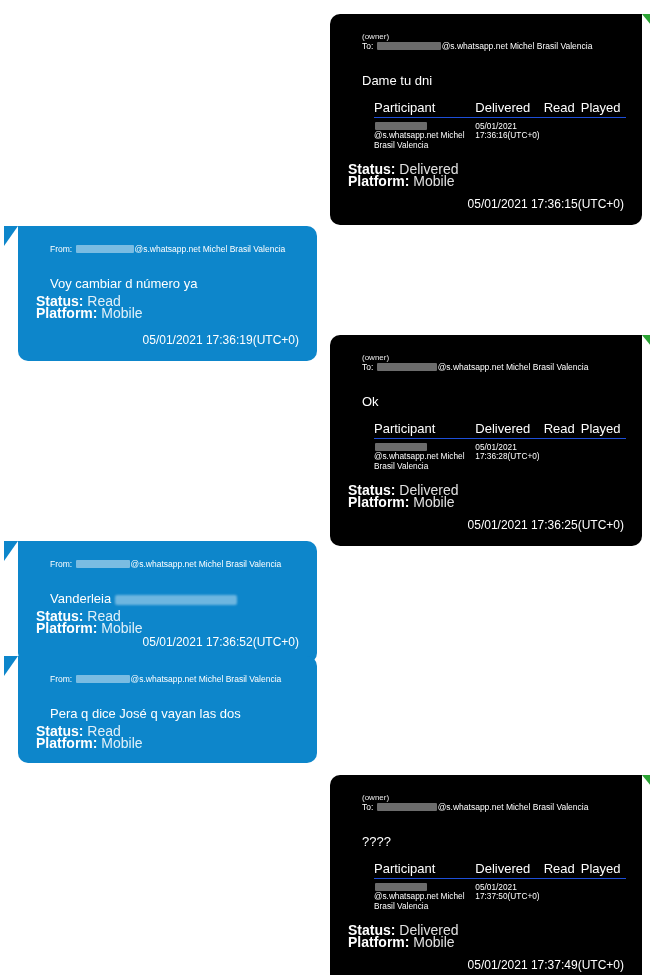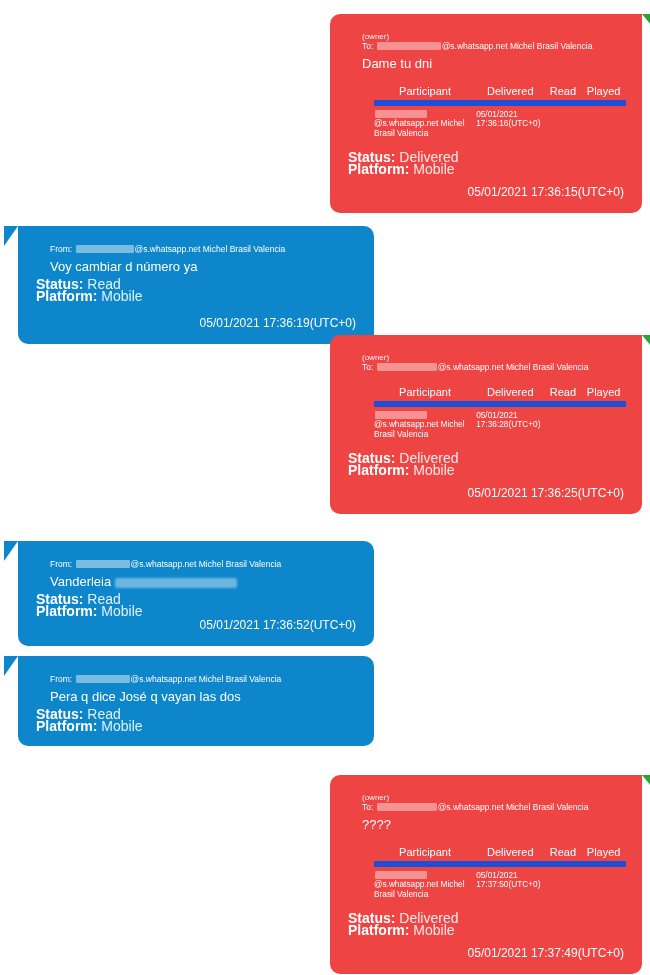--- a/index.html
+++ b/index.html
@@ -26,39 +26,39 @@
   .bubble {
     position: absolute;
     box-sizing: border-box;
     color: #ffffff;
   }
 
   
   .bubble.out {
     left: 330px;
     width: 312px;
-    background: #ef4444;
+    background: #000000;
     border-radius: 10px 0 10px 10px;
     padding: 18px 18px 14px 18px;
   }
   .bubble.out .tail {
     position: absolute;
     top: 0;
     right: -18px;
     width: 0;
     height: 0;
     border-style: solid;
     border-width: 0 18px 22px 0;
     border-color: transparent #2ba434 transparent transparent;
   }
 
   
   .bubble.in {
     left: 18px;
-    width: 356px;
+    width: 299px;
     background: #0d86cb;
     border-radius: 0 10px 10px 10px;
     padding: 18px 18px 14px 18px;
   }
   .bubble.in .tail {
     position: absolute;
     top: 0;
     left: -14px;
     width: 0;
     height: 0;
@@ -88,21 +88,21 @@
     border-radius: 1px;
     background: rgba(255,255,255,0.42);
     filter: blur(0.6px);
     margin: 0 1px;
   }
   .bubble.in .redacted { background: rgba(255,255,255,0.45); }
 
   .msg-body {
     font-size: 13px;
     line-height: 17px;
-    margin: 3px 0 0 14px;
+    margin: 20px 0 0 14px;
     color: #ffffff;
     font-weight: 400;
   }
   .msg-body .redacted-inline {
     display: inline-block;
     vertical-align: -2px;
     height: 10px;
     width: 122px;
     border-radius: 2px;
     background: rgba(255,255,255,0.40);
@@ -112,25 +112,25 @@
   
   .receipts {
     margin: 14px 0 0 26px;
     width: 252px;
     border-collapse: collapse;
     font-size: 8.5px;
     line-height: 10.5px;
     color: #ffffff;
   }
   .receipts th {
-    text-align: center;
+    text-align: left;
     font-weight: 400;
-    font-size: 11px;
+    font-size: 13px;
     padding: 0 0 3px 0;
-    border-bottom: 6px solid #1d4ed8;
+    border-bottom: 1px solid #1d4ed8;
   }
   .receipts td {
     vertical-align: top;
     padding: 4px 4px 0 0;
     font-size: 8.3px;
     line-height: 9.5px;
   }
   .receipts .c-part  { width: 106px; }
   .receipts .c-deliv { width: 62px; }
   .receipts .c-read  { width: 38px; }
@@ -203,20 +203,21 @@
     <div class="stamp" style="margin-top:14px">05/01/2021 17:36:19(UTC+0)</div>
   </div>
 
   <div class="bubble out" style="top:335px;">
     <span class="tail"></span>
     <div class="addr-line">
       <span class="owner-tag">(owner)</span>
       <span class="label">To:</span>
       <span class="redacted" style="width:60px"></span><span>@s.whatsapp.net Michel Brasil Valencia</span>
     </div>
+    <div class="msg-body">Ok</div>
     <table class="receipts">
       <thead>
         <tr>
           <th class="c-part">Participant</th>
           <th class="c-deliv">Delivered</th>
           <th class="c-read">Read</th>
           <th class="c-play">Played</th>
         </tr>
       </thead>
       <tbody>

